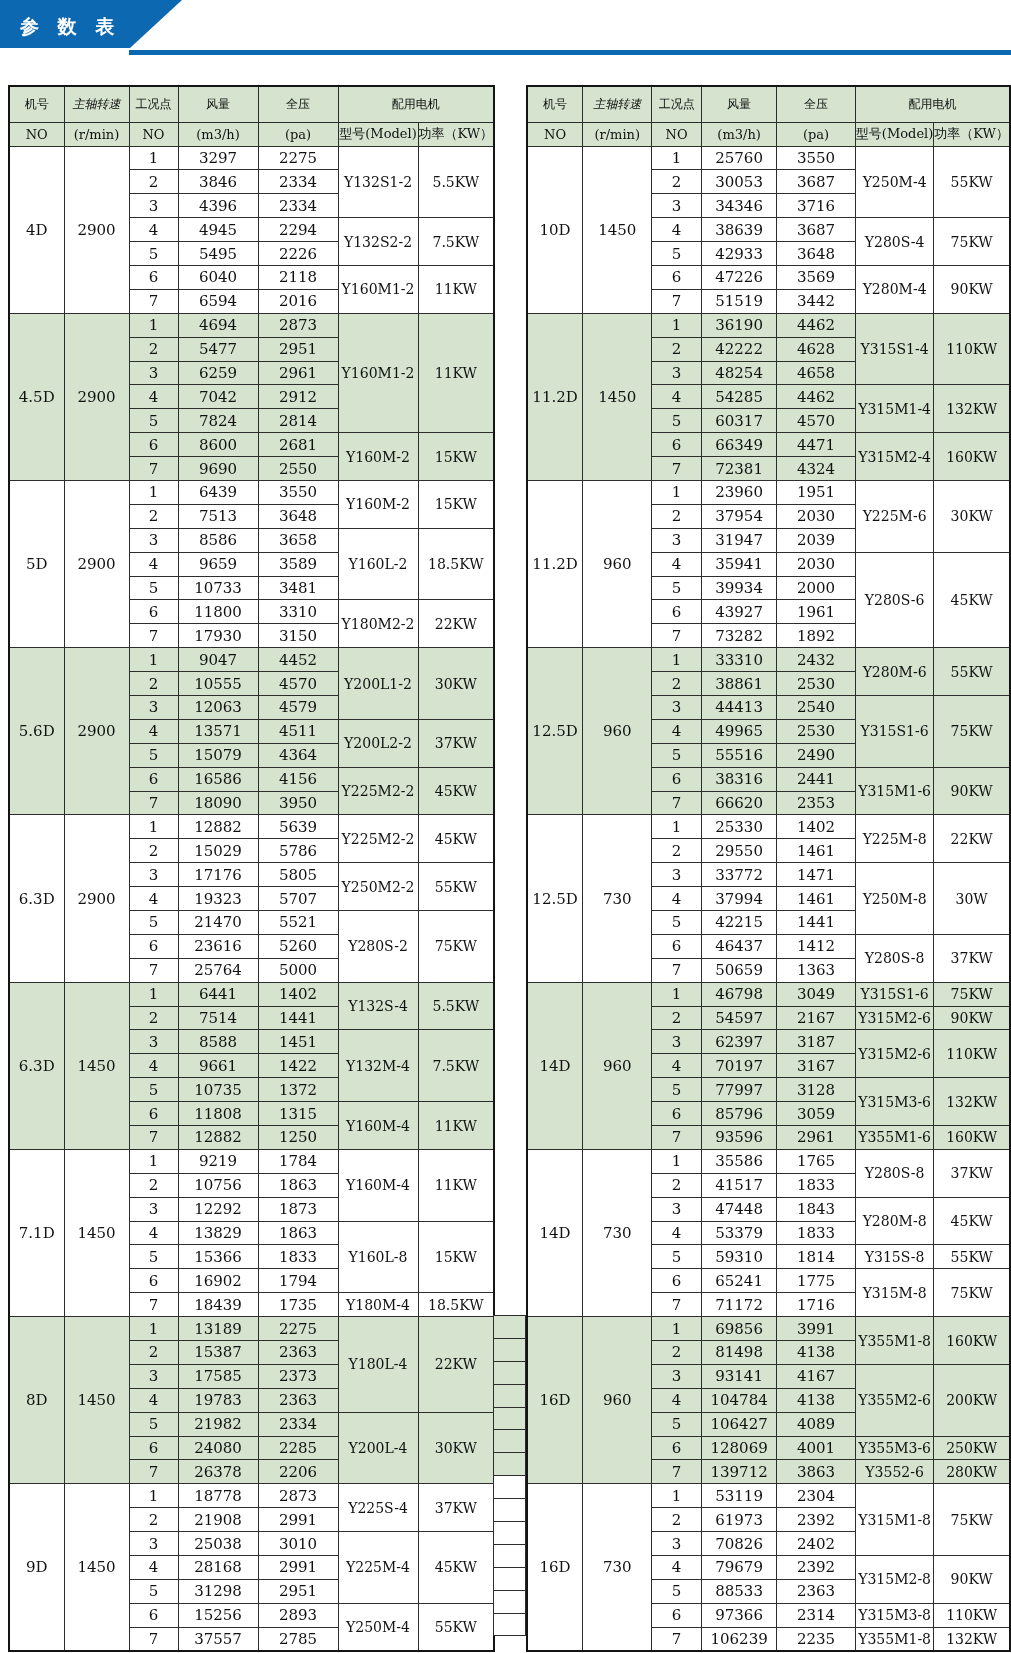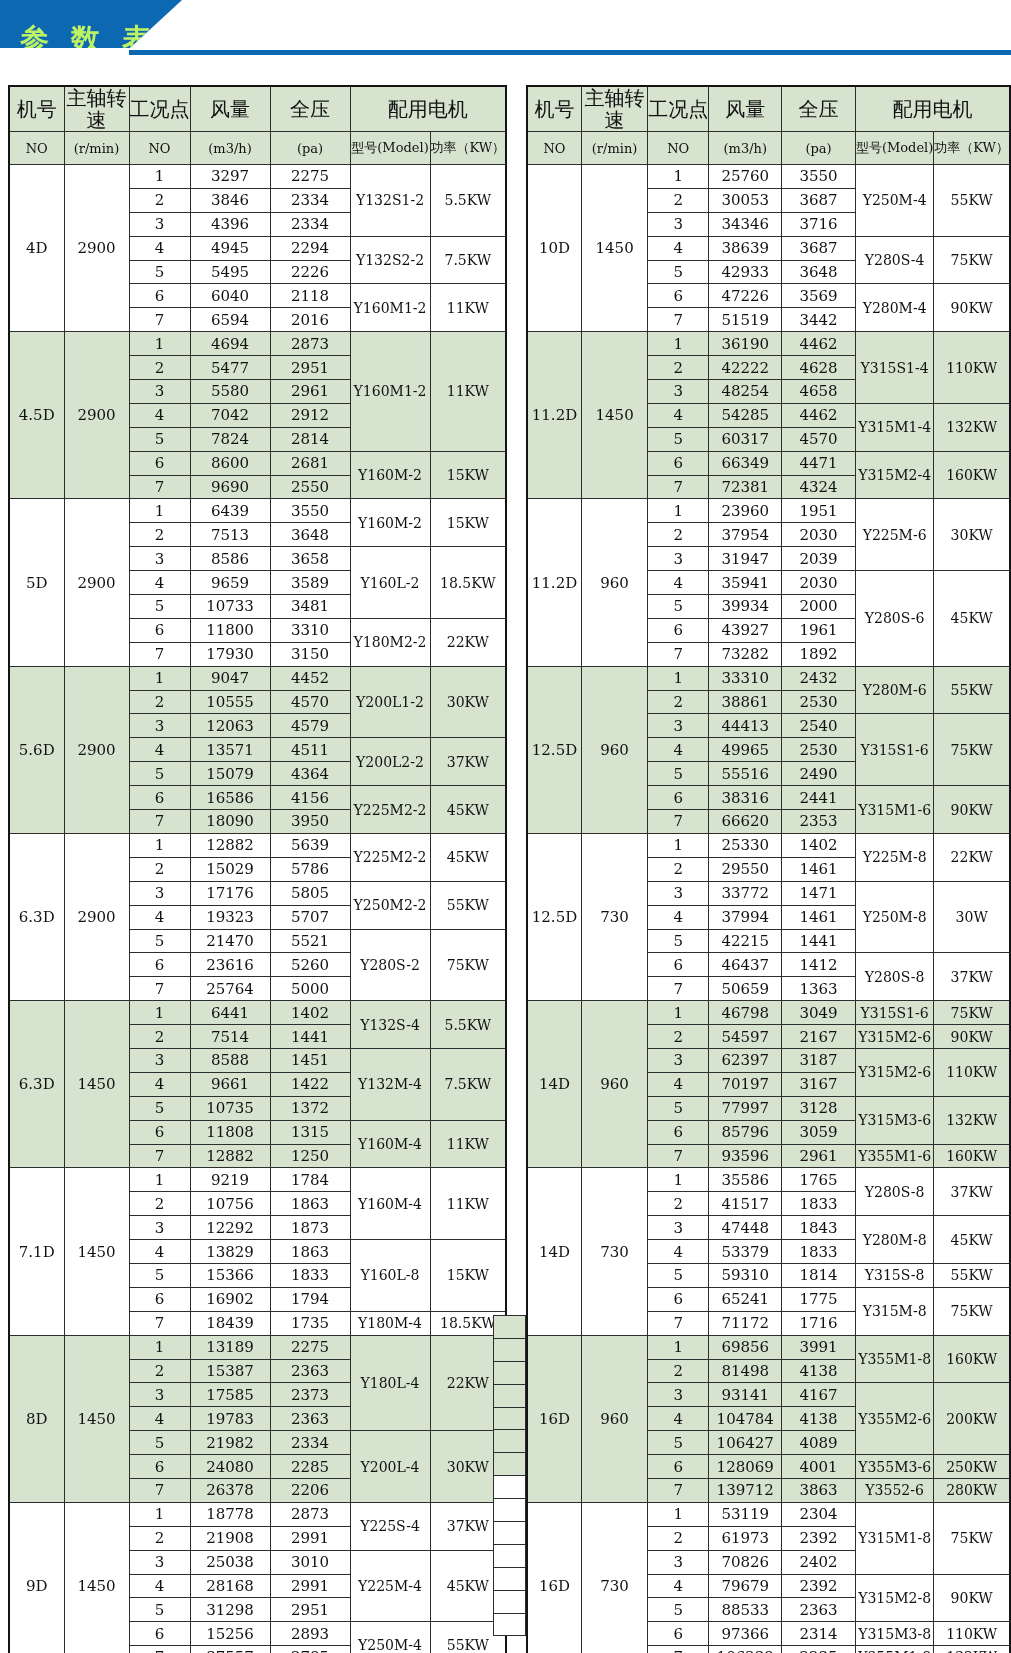--- a/index.html
+++ b/index.html
@@ -13,42 +13,42 @@
     width:1011px;height:1653px;position:relative;background:#fff;
     font-family:"DejaVu Serif","Liberation Serif",serif;
   }
   
   .banner{
     position:absolute;left:0;top:0;width:182px;height:48px;
     background:var(--accent);
     clip-path:polygon(0 0,182px 0,130px 48px,0 48px);
   }
   .banner-text{
-    color:#bef264;font-family:"DejaVu Sans","Liberation Sans",sans-serif;
-    font-weight:bold;font-size:29px;letter-spacing:6px;
-    padding:20px 0 0 20px;white-space:nowrap;
+    color:#ffffff;font-family:"DejaVu Sans","Liberation Sans",sans-serif;
+    font-weight:bold;font-size:19px;letter-spacing:6px;
+    padding:14px 0 0 20px;white-space:nowrap;
   }
   .accent-bar{
     position:absolute;left:129px;top:50px;width:882px;height:5px;
     background:var(--accent);
   }
   
   .tbl-wrap{position:absolute;top:85px;}
   #left-table-wrap{left:8px;}
   #right-table-wrap{left:526px;}
   table{border-collapse:collapse;table-layout:fixed;border:2px solid var(--bd-strong);}
   td,th{
     border:1px solid var(--bd);text-align:center;vertical-align:middle;
     padding:0;overflow:hidden;white-space:nowrap;
     font-size:15px;color:#111;font-weight:normal;
   }
-  th{background:var(--green);font-size:20px;}
-  th.wrap{white-space:normal;line-height:1.1;}
+  th{background:var(--green);font-size:12px;}
+  th.wrap{white-space:normal;line-height:1.1;font-style:italic;}
   tr.hdr1{height:36px;}
-  tr.hdr2{height:33px;}
+  tr.hdr2{height:24px;}
   tr.hdr2 th{font-size:13px;}
   tr.data-row{height:23.9px;}
   tr.gs td{border-top:1.5px solid var(--bd-strong);}
   tbody.green td{background:var(--green);}
   td.motor,td.power{font-size:14px;}
   
   #strip{position:absolute;left:493px;top:1316px;width:33px;}
   .strip-cell{
     box-sizing:border-box;height:23.9px;border:1px solid var(--bd);
     margin-top:-1px;background:#fff;
@@ -148,21 +148,21 @@
           <td class="motor" rowspan="5">Y160M1-2</td>
           <td class="power" rowspan="5">11KW</td>
         </tr>
         <tr class="data-row">
           <td>2</td>
           <td>5477</td>
           <td>2951</td>
         </tr>
         <tr class="data-row">
           <td>3</td>
-          <td>5580</td>
+          <td>6259</td>
           <td>2961</td>
         </tr>
         <tr class="data-row">
           <td>4</td>
           <td>7042</td>
           <td>2912</td>
         </tr>
         <tr class="data-row">
           <td>5</td>
           <td>7824</td>

